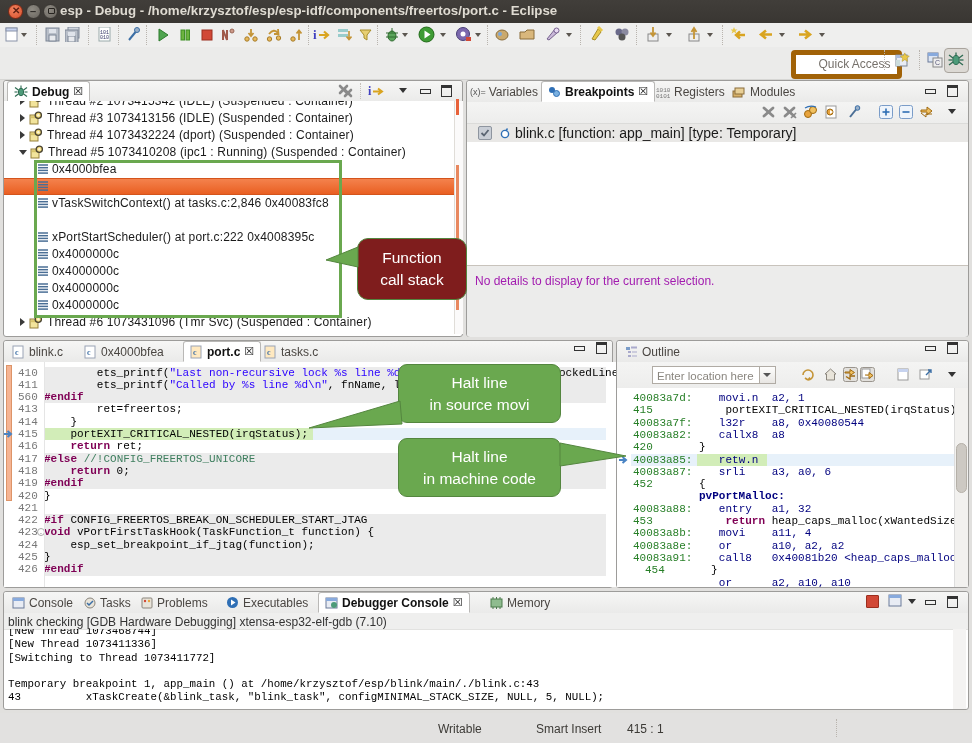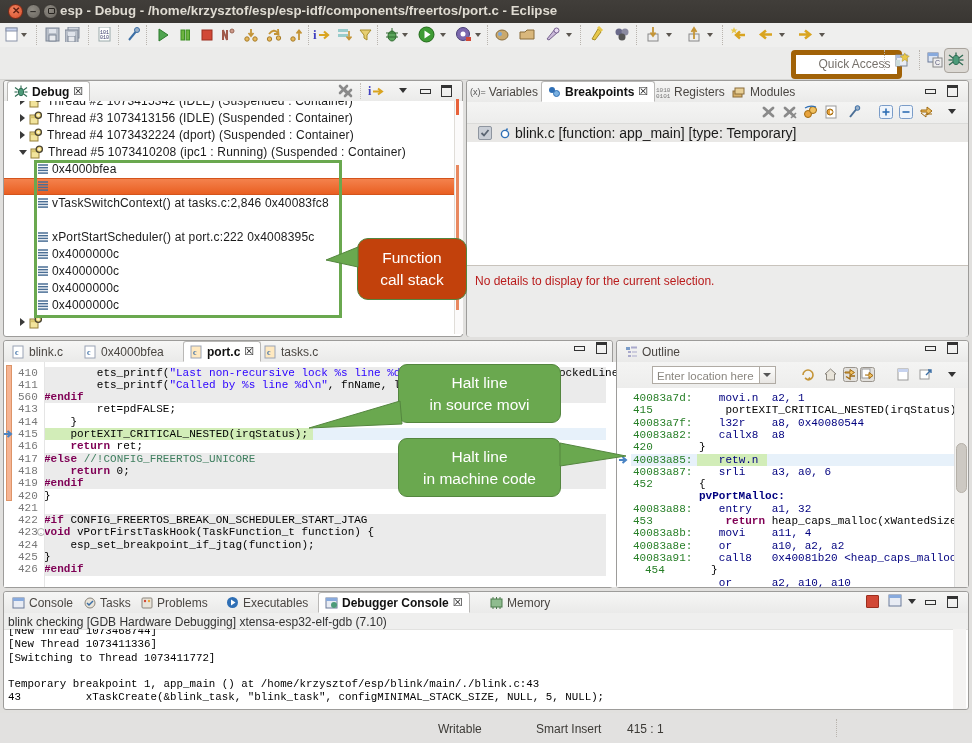--- a/index.html
+++ b/index.html
@@ -371,20 +371,21 @@
       <span style="margin-left:3px;">0x4000000c</span>
     </div>
 <div class="row" style="top:212.5px;height:17.0px;color:#1a1a1a;">
       <span style="display:inline-block;width:0;height:0;border-top:4px solid transparent;border-bottom:4px solid transparent;border-left:5px solid #3a3a3a;margin:0 4px 0 16px;"></span>
       <svg width="14" height="14" viewBox="0 0 14 14" style="flex:0 0 auto">
         <rect x="1" y="4" width="8" height="9" fill="#f2e49c" stroke="#96803a"></rect>
         <rect x="2" y="5.2" width="6" height="2" fill="#d8c46a"></rect>
         <circle cx="9.3" cy="4.2" r="3.1" fill="#f0d97a" stroke="#4a4432" stroke-width="1.3"></circle>
         <circle cx="9.3" cy="4.2" r="1.2" fill="#fdf6d8"></circle>
       </svg>
+      <span style="margin-left:4px;">Thread #6 1073431096 (Tmr Svc) (Suspended : Container)</span>
     </div>
 </div>
 <div class="abs" style="left:454px;top:101px;width:8px;height:233px;background:#fbfafa;border-left:1px solid #e0ddd8;"></div>
 <div class="abs" style="left:456px;top:99px;width:3px;height:16px;background:#e8623a;"></div>
 <div class="abs" style="left:456px;top:165px;width:3px;height:145px;background:#e8885f;"></div>
 <div class="abs panel" id="p-bp" style="left:466px;top:80px;width:503px;height:257px;">
     <div class="phead"></div>
   </div>
 <div class="tab abs" style="left:466px;top:81px;padding:0 4px;gap:3px;"><span style="font-size:9px;color:#555;">(x)=</span>Variables</div>
 <div class="tab act abs" style="left:541px;top:81px;"><svg width="13" height="12" viewBox="0 0 13 12">
@@ -451,21 +452,21 @@
         <path d="M2.5 6 L5 8.5 L9.5 3" stroke="#5a6472" stroke-width="1.8" fill="none"></path>
       </svg>
     </span>
 <span style="width:7px;"></span>
 <svg width="12" height="12" viewBox="0 0 12 12">
       <circle cx="6" cy="7" r="3.6" fill="#fff" stroke="#2f6fb5" stroke-width="1.4"></circle>
       <line x1="8.5" y1="1.5" x2="6.8" y2="4" stroke="#2f6fb5" stroke-width="1.4"></line>
     </svg>
 <span style="width:4px;"></span>blink.c [function: app_main] [type: Temporary]</div>
 <div class="abs" style="left:467px;top:265px;width:501px;height:71px;background:#ececeb;border-top:1px solid #c8c3bc;border-radius:0 0 3px 3px;"></div>
-<div class="abs" style="left:475px;top:274px;font-size:12px;color:#b91c1c;">No details to display for the current selection.</div>
+<div class="abs" style="left:475px;top:274px;font-size:12px;color:#a21caf;">No details to display for the current selection.</div>
 <div class="abs" style="left:925px;top:89px;width:9px;height:3px;border:1px solid #333;"></div>
 <div class="abs" style="left:947px;top:85px;width:9px;height:8px;border:1px solid #333;border-top:3px solid #333;"></div>
 <div class="abs panel" id="p-editor" style="left:3px;top:340px;width:610px;height:248px;">
     <div class="phead"></div>
   </div>
 <div class="tab abs" style="left:6px;top:341px;"><svg width="13" height="14" viewBox="0 0 13 14">
       <rect x="1" y="1" width="10" height="12" fill="#fff" stroke="#9aa3b5"></rect>
       <text x="3" y="10" font-size="8" fill="#3b6ea5" font-family="Liberation Serif" font-weight="bold">c</text>
     </svg>blink.c</div>
 <div class="tab abs" style="left:78px;top:341px;"><svg width="13" height="14" viewBox="0 0 13 14">
@@ -493,21 +494,21 @@
       <path d="M0 5 L6 5 M3.5 2 L7 5 L3.5 8" stroke="#4a84c4" stroke-width="2" fill="none"></path>
     </svg>
 <div style="position:absolute;left:33px;top:166.4px;width:8px;height:8px;border:1px solid #aaa;border-radius:50%;background:#fff;font-size:7px;line-height:7px;text-align:center;color:#888;box-sizing:border-box;">-</div>
 <div class="cl" style="left:14px;top:4.5px;font-size:11px;color:#787878;">410</div>
 <div class="cl" style="left:40px;top:4.5px;font-size:11px;color:#000;">        ets_printf(<span class="str">"Last non-recursive lock %s line %d\n"</span>, lastLockedFn, lastLockedLine);</div>
 <div class="cl" style="left:14px;top:16.8px;font-size:11px;color:#787878;">411</div>
 <div class="cl" style="left:40px;top:16.8px;font-size:11px;color:#000;">        ets_printf(<span class="str">"Called by %s line %d\n"</span>, fnName, line);</div>
 <div class="cl" style="left:14px;top:29.1px;font-size:11px;color:#787878;">560</div>
 <div class="cl" style="left:40px;top:29.1px;font-size:11px;color:#000;"><span class="kw">#endif</span></div>
 <div class="cl" style="left:14px;top:41.4px;font-size:11px;color:#787878;">413</div>
-<div class="cl" style="left:40px;top:41.4px;font-size:11px;color:#000;">        ret=pdFALSE;</div>
+<div class="cl" style="left:40px;top:41.4px;font-size:11px;color:#000;">        ret=freertos;</div>
 <div class="cl" style="left:14px;top:53.7px;font-size:11px;color:#787878;">414</div>
 <div class="cl" style="left:40px;top:53.7px;font-size:11px;color:#000;">    }</div>
 <div class="cl" style="left:14px;top:66.0px;font-size:11px;color:#787878;">415</div>
 <div class="cl" style="left:40px;top:66.0px;font-size:11px;color:#000;">    portEXIT_CRITICAL_NESTED(irqStatus);</div>
 <div class="cl" style="left:14px;top:78.3px;font-size:11px;color:#787878;">416</div>
 <div class="cl" style="left:40px;top:78.3px;font-size:11px;color:#000;">    <span class="kw">return</span> ret;</div>
 <div class="cl" style="left:14px;top:90.6px;font-size:11px;color:#787878;">417</div>
 <div class="cl" style="left:40px;top:90.6px;font-size:11px;color:#000;"><span class="kw">#else</span> <span class="com">//!CONFIG_FREERTOS_UNICORE</span></div>
 <div class="cl" style="left:14px;top:102.9px;font-size:11px;color:#787878;">418</div>
 <div class="cl" style="left:40px;top:102.9px;font-size:11px;color:#000;">    <span class="kw">return</span> 0;</div>
@@ -660,21 +661,21 @@
 
 Temporary breakpoint 1, app_main () at /home/krzysztof/esp/blink/main/./blink.c:43
 43          xTaskCreate(&amp;blink_task, "blink_task", configMINIMAL_STACK_SIZE, NULL, 5, NULL);</div>
   </div>
 <div class="abs" style="left:0;top:713px;width:972px;height:30px;background:#e2e1e0;font-size:12px;color:#3c3a36;"></div>
 <div class="abs" style="left:438px;top:722px;font-size:12px;color:#3c3a36;">Writable</div>
 <div class="abs" style="left:536px;top:722px;font-size:12px;color:#3c3a36;">Smart Insert</div>
 <div class="abs" style="left:627px;top:722px;font-size:12px;color:#3c3a36;">415 : 1</div>
 <div class="abs" style="left:836px;top:719px;width:1px;height:18px;border-left:1px dotted #b9b4ae;"></div>
 <div class="abs" style="left:34px;top:160px;width:308px;height:158px;border:3px solid #6aa84f;box-sizing:border-box;z-index:50;"></div>
-<div class="abs" style="left:357px;top:238px;width:110px;height:62px;background:#c2410c;border:1px solid #54863f;border-radius:11px;z-index:51;color:#fff;font-size:15.5px;text-align:center;display:flex;flex-direction:column;justify-content:center;line-height:22px;box-sizing:border-box;">
+<div class="abs" style="left:357px;top:238px;width:110px;height:62px;background:#7f1d1d;border:1px solid #54863f;border-radius:11px;z-index:51;color:#fff;font-size:15.5px;text-align:center;display:flex;flex-direction:column;justify-content:center;line-height:22px;box-sizing:border-box;">
     <div>Function</div>
     <div>call stack</div>
   </div>
 <svg class="abs" style="left:325px;top:246px;z-index:51" width="35" height="22" viewBox="0 0 35 22">
     <polygon points="1,14 33,1 33,21" fill="#6aa84f" stroke="#54863f" stroke-width="1"></polygon>
   </svg>
 <div class="abs" style="left:398px;top:364px;width:163px;height:59px;background:#6aa84f;border:1px solid #54863f;border-radius:9px;z-index:51;color:#fff;font-size:15.5px;text-align:center;display:flex;flex-direction:column;justify-content:center;line-height:22px;box-sizing:border-box;">
     <div>Halt line</div>
     <div>in source movi</div>
   </div>

